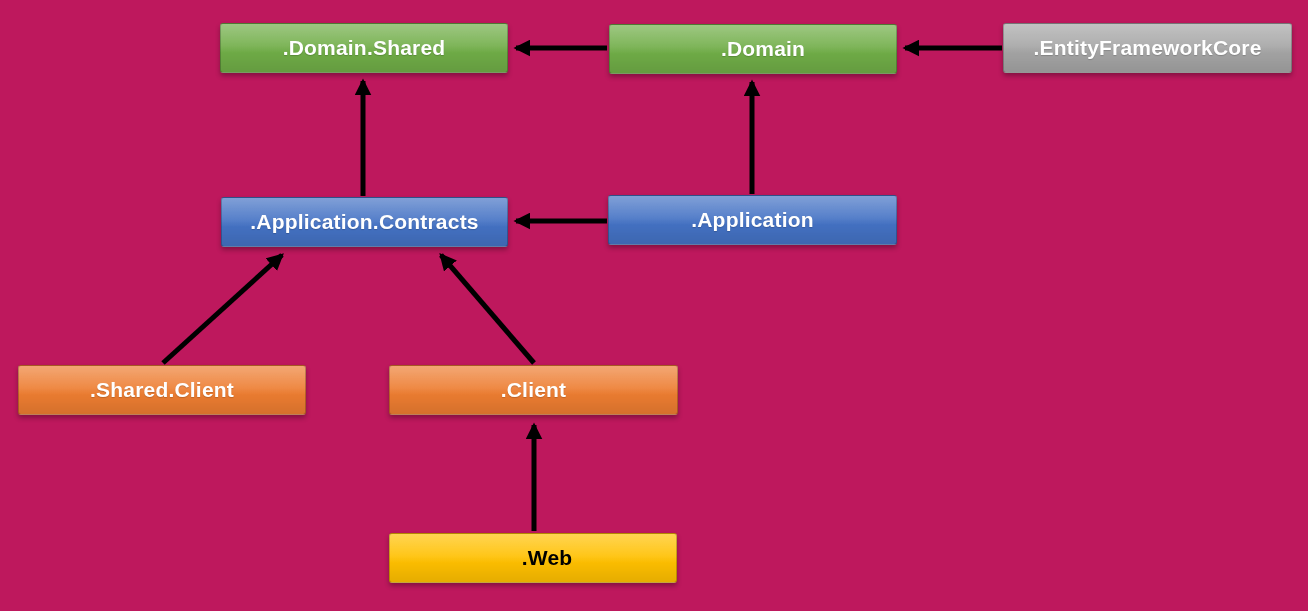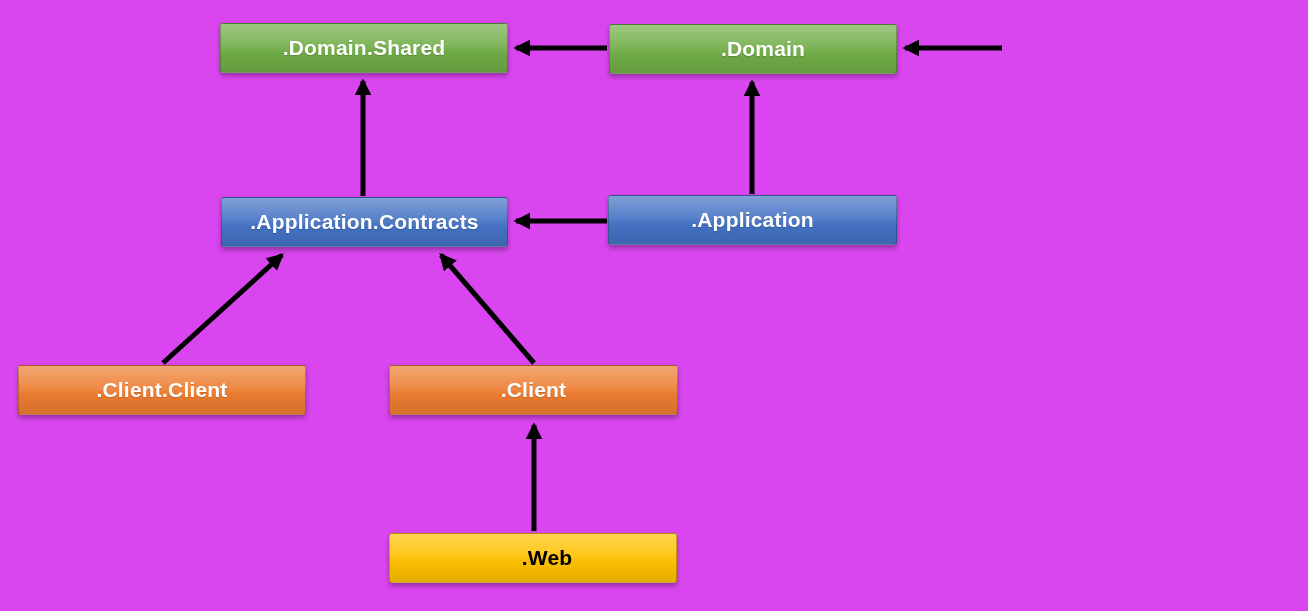--- a/index.html
+++ b/index.html
@@ -5,21 +5,21 @@
   html, body {
     margin: 0;
     padding: 0;
     background: #ffffff;
     font-family: "Liberation Sans", "DejaVu Sans", sans-serif;
   }
   .canvas {
     position: relative;
     width: 1308px;
     height: 611px;
-    background: #d946ef;
+    background: #be185d;
     overflow: hidden;
   }
   .node {
     position: absolute;
     box-sizing: border-box;
     width: 288px;
     height: 50px;
     display: flex;
     align-items: center;
     justify-content: center;
@@ -63,31 +63,34 @@
 <div class="canvas">
 
   <div class="node pos-domain-shared" style="--node-color: #70AD47; color: rgb(255, 255, 255);">
     <span>.Domain.Shared</span>
   </div>
 
   <div class="node pos-domain" style="--node-color: #70AD47; color: rgb(255, 255, 255);">
     <span>.Domain</span>
   </div>
 
+  <div class="node pos-efcore" style="--node-color: #A5A5A5; color: rgb(255, 255, 255);">
+    <span>.EntityFrameworkCore</span>
+  </div>
 
   <div class="node pos-application-contracts" style="--node-color: #4472C4; color: rgb(255, 255, 255);">
     <span>.Application.Contracts</span>
   </div>
 
   <div class="node pos-application" style="--node-color: #4472C4; color: rgb(255, 255, 255);">
     <span>.Application</span>
   </div>
 
   <div class="node pos-httpapi-client" style="--node-color: #ED7D31; color: rgb(255, 255, 255);">
-    <span>.Client.Client</span>
+    <span>.Shared.Client</span>
   </div>
 
   <div class="node pos-httpapi" style="--node-color: #ED7D31; color: rgb(255, 255, 255);">
     <span>.Client</span>
   </div>
 
   <div class="node dark-text pos-web" style="--node-color: #FFC000; color: rgb(0, 0, 0);">
     <span>.Web</span>
   </div>
 

